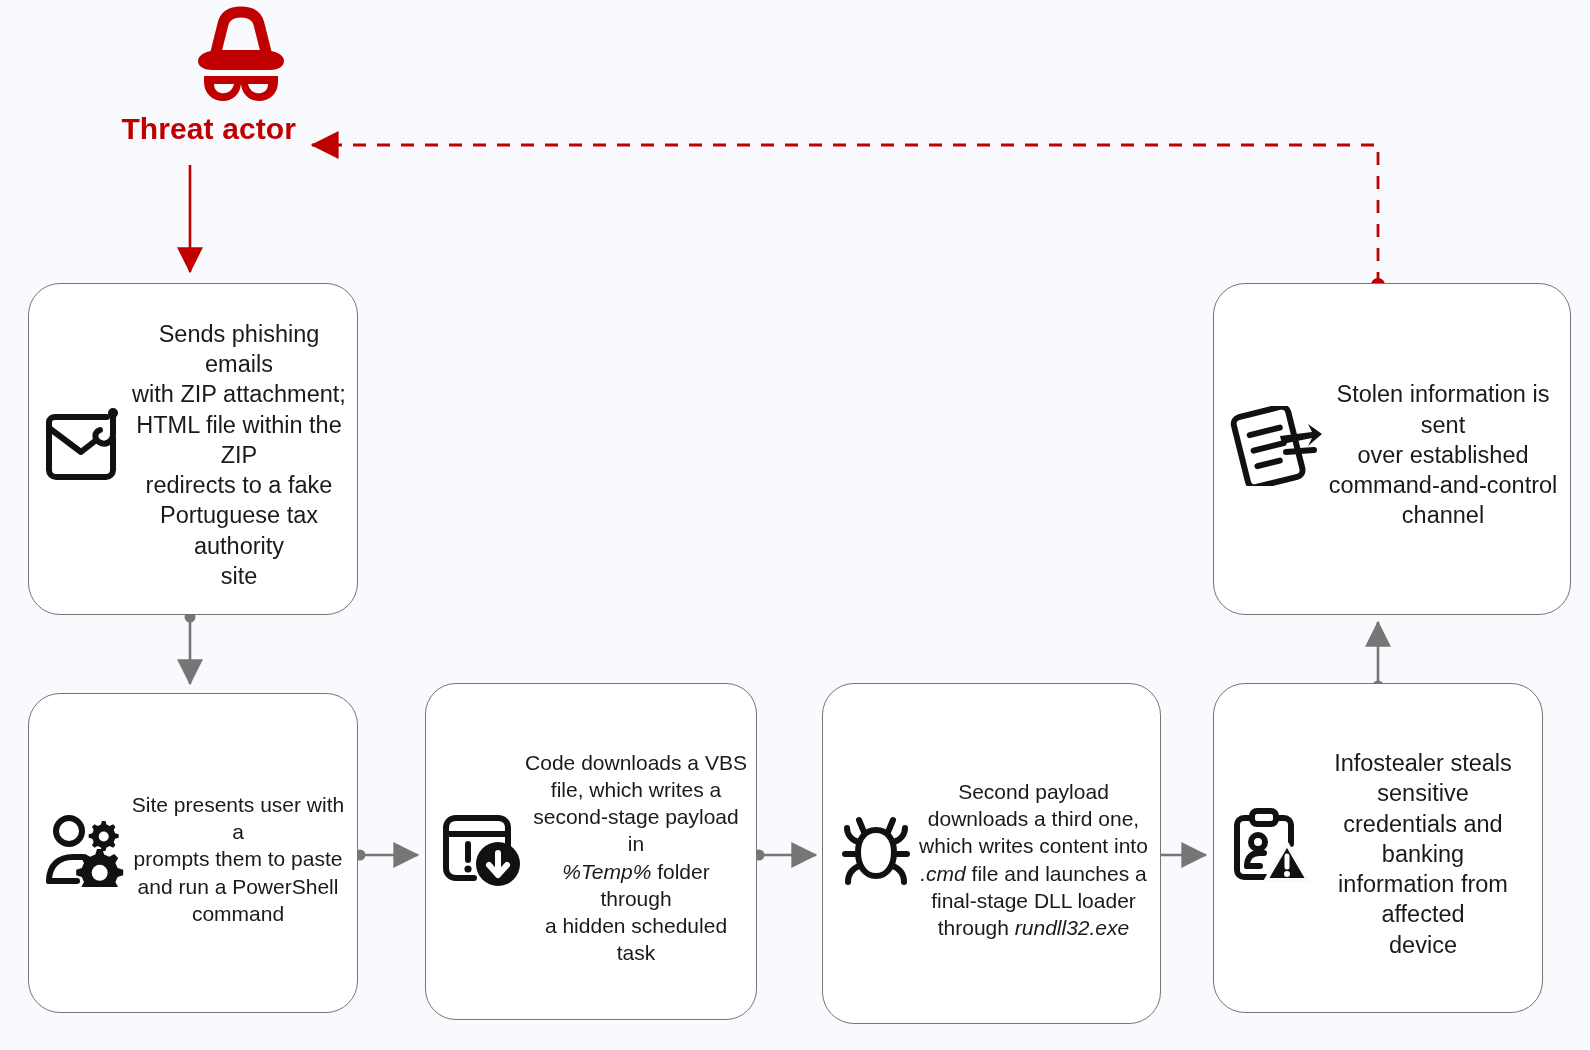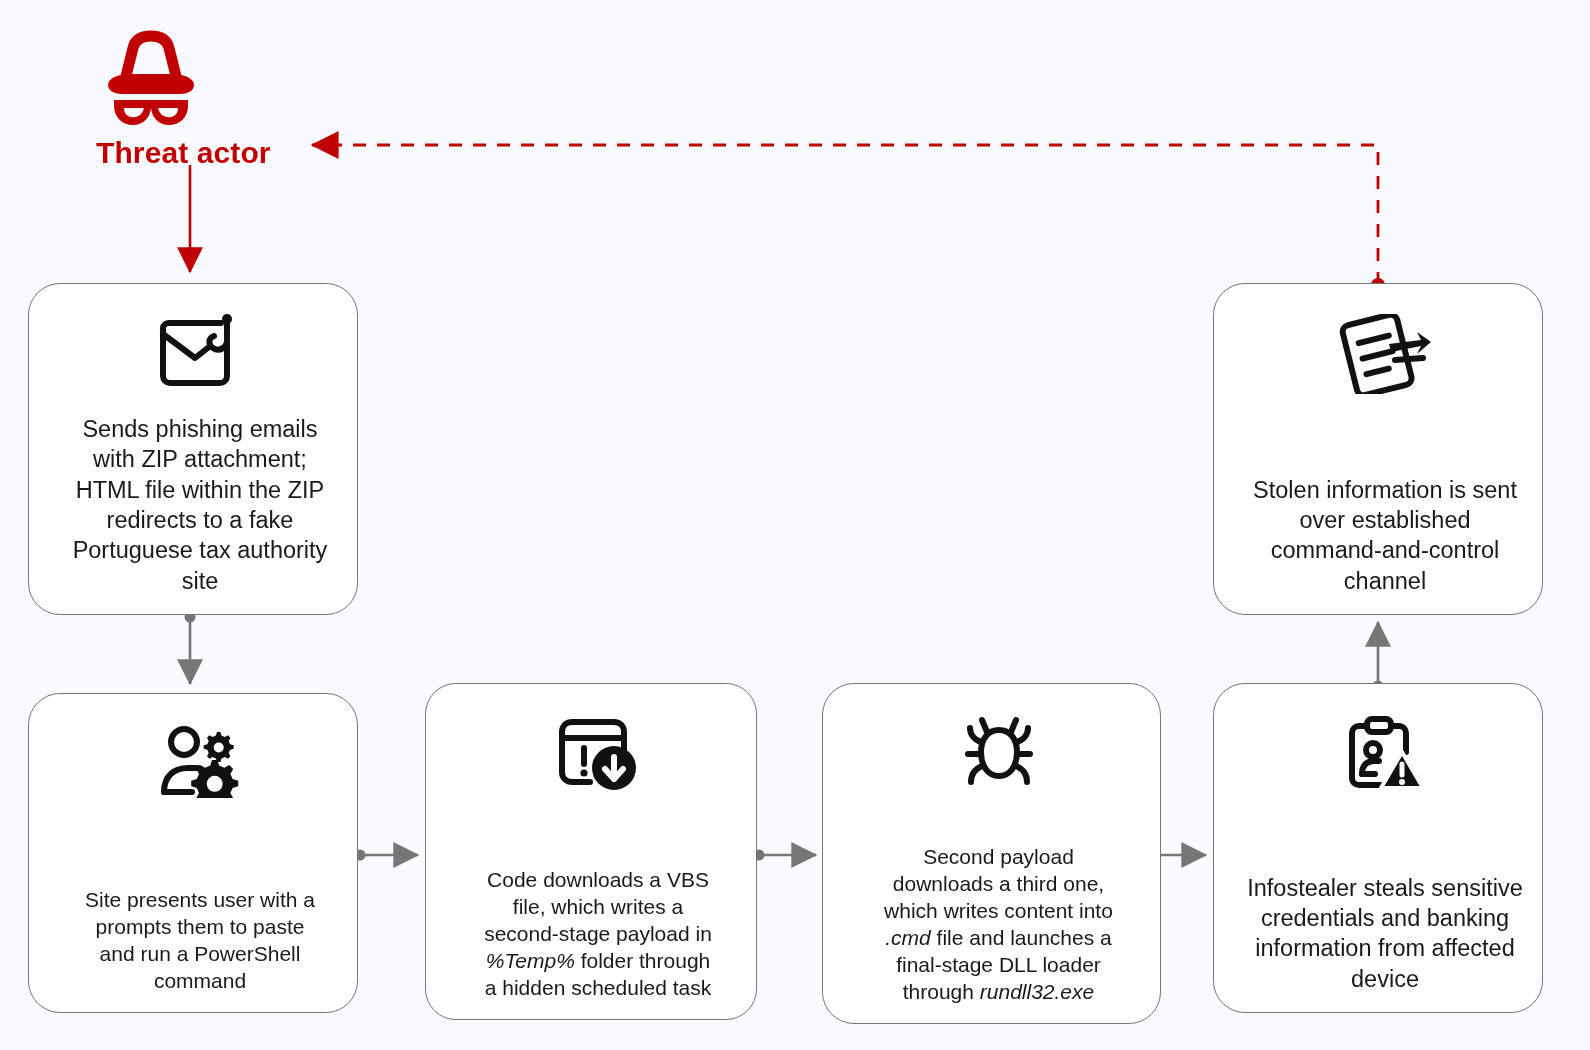--- a/index.html
+++ b/index.html
@@ -18,63 +18,62 @@
   }
   
   #edges {
     position: absolute; left: 0; top: 0;
     width: 1590px; height: 1050px;
     pointer-events: none;
   }
   
   #threat-actor {
     position: absolute;
-    left: 96px; top: 28px;
+    left: 96px; top: 4px;
     width: 200px;
-    text-align: left;
+    text-align: right;
   }
   #threat-actor .ta-icon { display: block; margin: 0 auto; }
   #threat-actor .ta-label {
     display: block;
     margin-top: 4px;
     font-size: 30px;
     font-weight: bold;
     color: #c00000;
     letter-spacing: 0.1px;
     white-space: nowrap;
   }
   
   .node {
     position: absolute;
     background: #ffffff;
     border: 1.6px solid #767676;
     border-radius: 32px;
     display: flex;
-    flex-direction: column;
+    flex-direction: row;
     align-items: center;
-    padding: 30px 0 18px 14px;
-    justify-content: space-between;
+    padding: 30px 8px 18px 14px;
   }
   .node .node-icon {
     display: block;
     margin-bottom: 14px;
     flex: none;
   }
   .node .node-text {
     font-size: 21px;
     line-height: 1.29;
     color: #1a1a1a;
     text-align: center;
     width: 100%;
   }
   .node .node-text i { font-style: italic; }
 
   
   #node-phishing    { left: 28px;   top: 283px;  width: 330px; height: 332px; }
-  #node-exfil       { left: 1213px; top: 283px;  width: 330px; height: 332px; }
+  #node-exfil       { left: 1213px; top: 283px;  width: 358px; height: 332px; }
   #node-fakedoc     { left: 28px;   top: 693px;  width: 330px; height: 320px; }
   #node-vbs         { left: 425px;  top: 683px;  width: 332px; height: 337px; border-radius: 31px; }
   #node-payload2    { left: 822px;  top: 683px;  width: 339px; height: 341px; }
   #node-infostealer { left: 1213px; top: 683px;  width: 330px; height: 330px; }
 
   #node-phishing .node-text,
   #node-exfil .node-text,
   #node-infostealer .node-text { font-size: 23.5px; }
 </style>
 </head>

